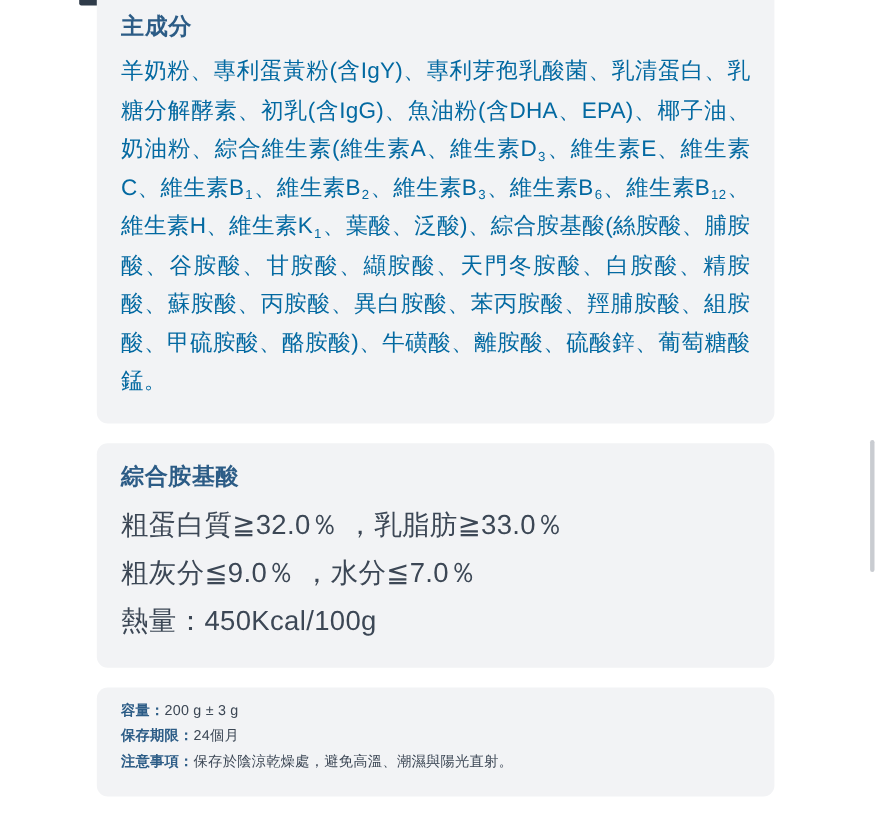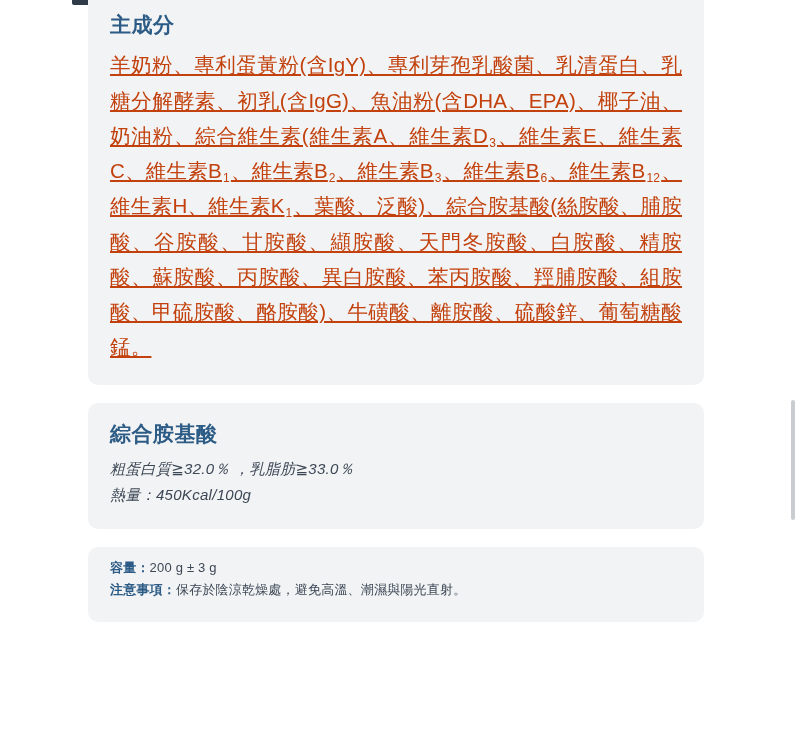--- a/index.html
+++ b/index.html
@@ -53,38 +53,36 @@
     font-size: 21px;
     font-weight: bold;
     letter-spacing: 0.5px;
     margin: 6px 0 8px 0;
     line-height: 1.4;
   }
   .ingredients-body {
     font-size: 20.5px;
     line-height: 1.72;
     letter-spacing: 0.2px;
-    color: #c2410c;
+    color: #0369a1;
     word-break: break-all;
     text-align: justify;
-    text-decoration: underline;
   }
   .ingredients-body sub {
     font-size: 12px;
     vertical-align: baseline;
     position: relative;
     bottom: -4px;
     padding: 0 1px;
   }
   .nutrition-line {
-    font-size: 15px;
+    font-size: 25px;
     line-height: 1.75;
     color: #3c4755;
     letter-spacing: 0.3px;
-    font-style: italic;
   }
   .spec-line {
     font-size: 13px;
     line-height: 1.75;
     color: #3c4755;
     letter-spacing: 0.2px;
   }
   .spec-label {
     color: #2c5c86;
     font-weight: bold;
@@ -121,26 +119,30 @@
   <div class="content">
 
     <div class="card first">
       <div class="section-title">主成分</div>
       <div class="ingredients-body">羊奶粉、專利蛋黃粉(含IgY)、專利芽孢乳酸菌、乳清蛋白、乳糖分解酵素、初乳(含IgG)、魚油粉(含DHA、EPA)、椰子油、奶油粉、綜合維生素(維生素A、維生素D<sub>3</sub>、維生素E、維生素C、維生素B<sub>1</sub>、維生素B<sub>2</sub>、維生素B<sub>3</sub>、維生素B<sub>6</sub>、維生素B<sub>12</sub>、維生素H、維生素K<sub>1</sub>、葉酸、泛酸)、綜合胺基酸(絲胺酸、脯胺酸、谷胺酸、甘胺酸、纈胺酸、天門冬胺酸、白胺酸、精胺酸、蘇胺酸、丙胺酸、異白胺酸、苯丙胺酸、羥脯胺酸、組胺酸、甲硫胺酸、酪胺酸)、牛磺酸、離胺酸、硫酸鋅、葡萄糖酸錳。</div>
     </div>
 
     <div class="card">
       <div class="section-title">綜合胺基酸</div>
       <div class="nutrition-line">粗蛋白質≧32.0％ ，乳脂肪≧33.0％</div>
+      <div class="nutrition-line">粗灰分≦9.0％ ，水分≦7.0％</div>
       <div class="nutrition-line">熱量：450Kcal/100g</div>
     </div>
 
     <div class="card">
       <div class="spec-line">
         <span class="spec-label">容量：</span><span class="spec-value">200 g ± 3 g</span>
+      </div>
+      <div class="spec-line">
+        <span class="spec-label">保存期限：</span><span class="spec-value">24個月</span>
       </div>
       <div class="spec-line">
         <span class="spec-label">注意事項：</span><span class="spec-value">保存於陰涼乾燥處，避免高溫、潮濕與陽光直射。</span>
       </div>
     </div>
 
   </div>
 
   <div class="scrollbar-track">
     <div class="scrollbar-thumb"></div>

